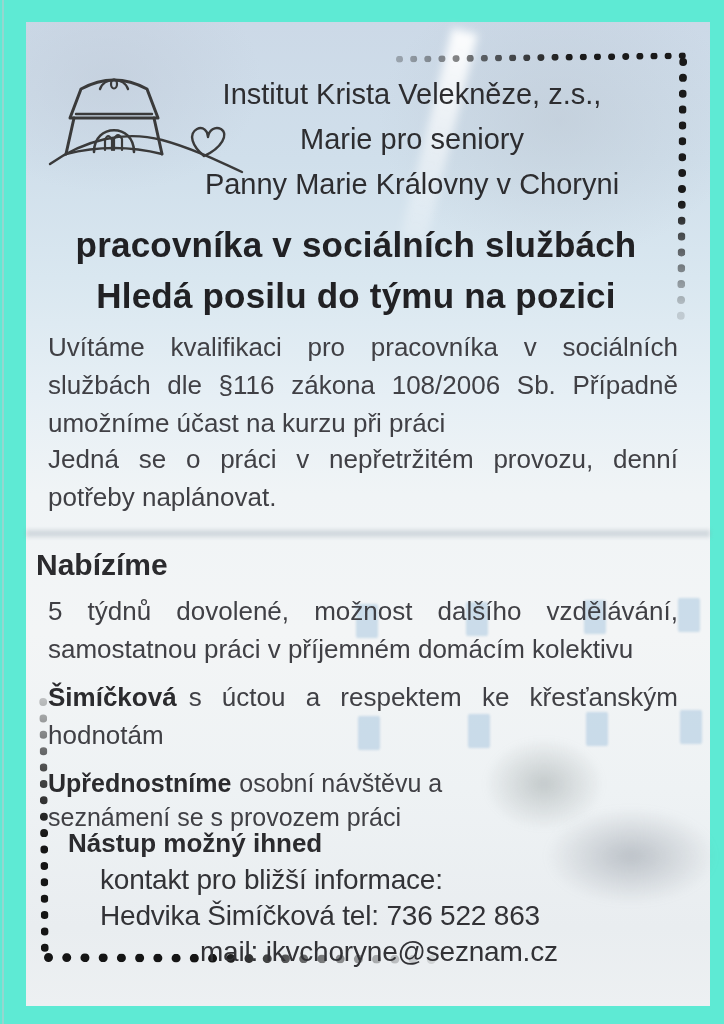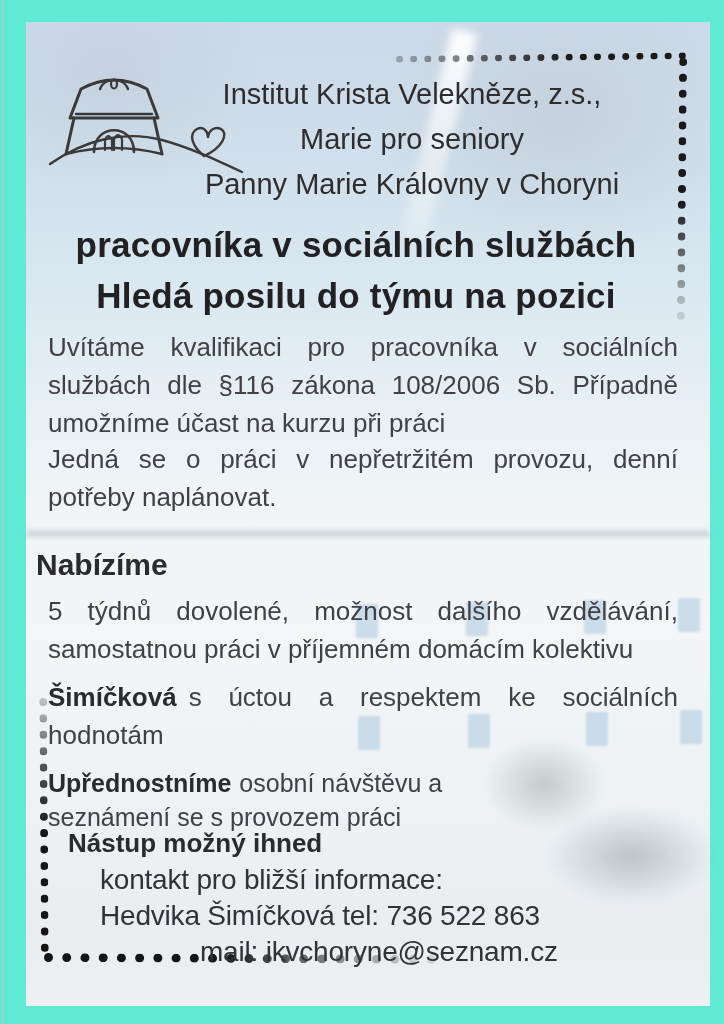--- a/index.html
+++ b/index.html
@@ -160,21 +160,21 @@
   </div>
 
   <div class="offer-heading">Nabízíme</div>
 
   <div class="para p-offer">
     <div class="jline">5 týdnů dovolené, možnost dalšího vzdělávání,</div>
     <div>samostatnou práci v příjemném domácím kolektivu</div>
   </div>
 
   <div class="para p-values">
-    <div class="jline"><span class="lead">Šimíčková</span><span>s úctou a respektem ke sociálních</span></div>
+    <div class="jline"><span class="lead">Šimíčková</span><span>s úctou a respektem ke křesťanským</span></div>
     <div>hodnotám</div>
   </div>
 
   <div class="para p-visit">
     <div><span class="lead" style="margin-right:8px;">Upřednostníme</span><span>osobní návštěvu a</span></div>
     <div>seznámení se s provozem práci</div>
   </div>
 
   <div class="start-note">Nástup možný ihned</div>
 

